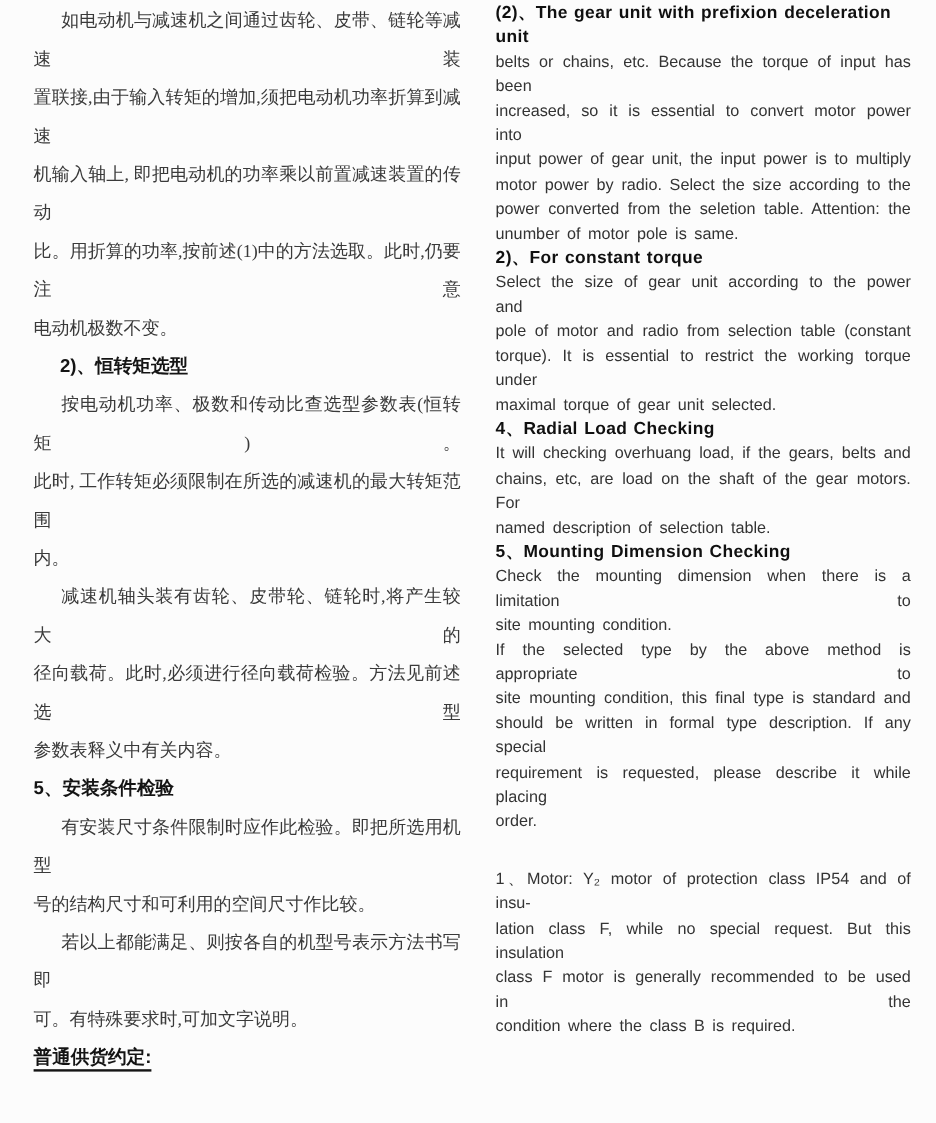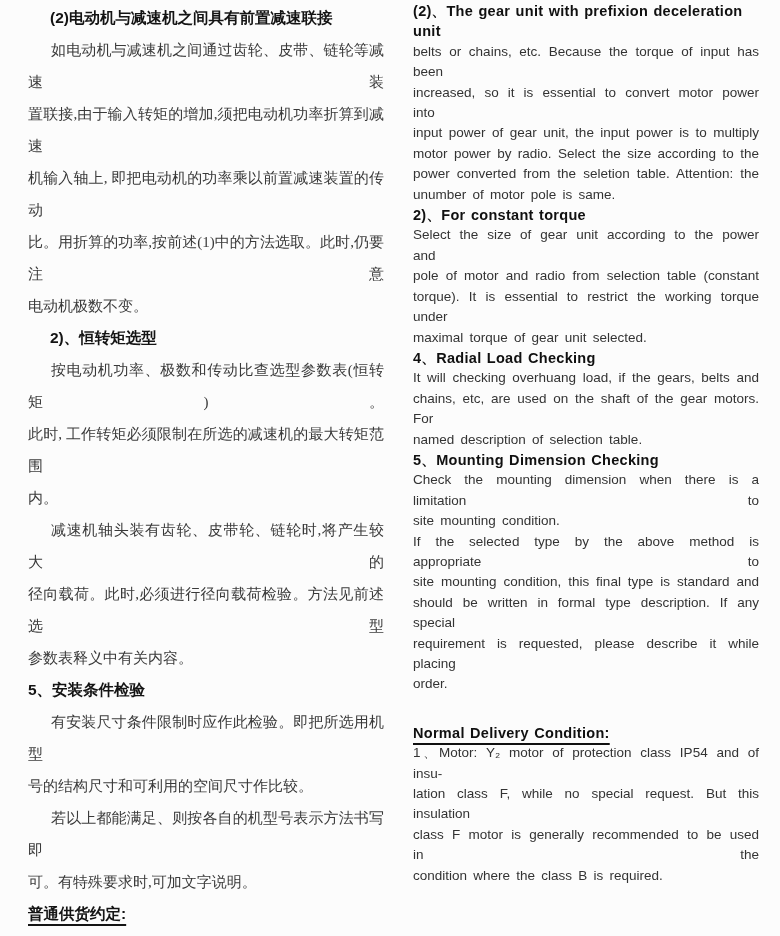--- a/index.html
+++ b/index.html
@@ -59,23 +59,20 @@
     text-underline-offset:5px;
     text-decoration-thickness:1.5px;
   }
   .block { margin:0; }
 </style>
 </head>
 <body>
 
 <div class="page">
   <section class="col col-left">
-      <div class="block heading indent">
-        <div class="line last">(2)电动机与减速机之间具有前置减速联接</div>
-      </div>
       <div class="block para indent">
         <div class="line">如电动机与减速机之间通过齿轮、皮带、链轮等减速装</div>
         <div class="line">置联接,由于输入转矩的增加,须把电动机功率折算到减速</div>
         <div class="line">机输入轴上, 即把电动机的功率乘以前置减速装置的传动</div>
         <div class="line">比。用折算的功率,按前述(1)中的方法选取。此时,仍要注意</div>
         <div class="line last">电动机极数不变。</div>
       </div>
       <div class="block heading indent">
         <div class="line last">2)、恒转矩选型</div>
       </div>
@@ -123,41 +120,38 @@
         <div class="line">Select the size of gear unit according to the power and</div>
         <div class="line">pole of motor and radio from selection table (constant</div>
         <div class="line">torque). It is essential to restrict the working torque under</div>
         <div class="line last">maximal torque of gear unit selected.</div>
       </div>
       <div class="block heading">
         <div class="line last">4、Radial Load Checking</div>
       </div>
       <div class="block para">
         <div class="line">It will checking overhuang load, if the gears, belts and</div>
-        <div class="line">chains, etc, are used on the shaft of the gear motors. For</div>
+        <div class="line">chains, etc, are load on the shaft of the gear motors. For</div>
         <div class="line last">named description of selection table.</div>
       </div>
       <div class="block heading">
         <div class="line last">5、Mounting Dimension Checking</div>
       </div>
       <div class="block para">
         <div class="line">Check the mounting dimension when there is a limitation to</div>
         <div class="line last">site mounting condition.</div>
       </div>
       <div class="block para">
         <div class="line">If the selected type by the above method is appropriate to</div>
         <div class="line">site mounting condition, this final type is standard and</div>
         <div class="line">should be written in formal type description. If any special</div>
         <div class="line">requirement is requested, please describe it while placing</div>
         <div class="line last">order.</div>
       </div>
       <div class="block spacer" style="height: 28px;"></div>
-      <div class="block heading-underline">
-        <div class="line last">Normal Delivery Condition:</div>
-      </div>
       <div class="block para">
         <div class="line">1、Motor:  Y₂ motor of protection class IP54 and of insu-</div>
         <div class="line">lation class F, while no special request. But this insulation</div>
         <div class="line">class F motor is generally recommended to be used in the</div>
         <div class="line last">condition where the class B is required.</div>
       </div>
     </section>
 </div>
 
 </body></html>

